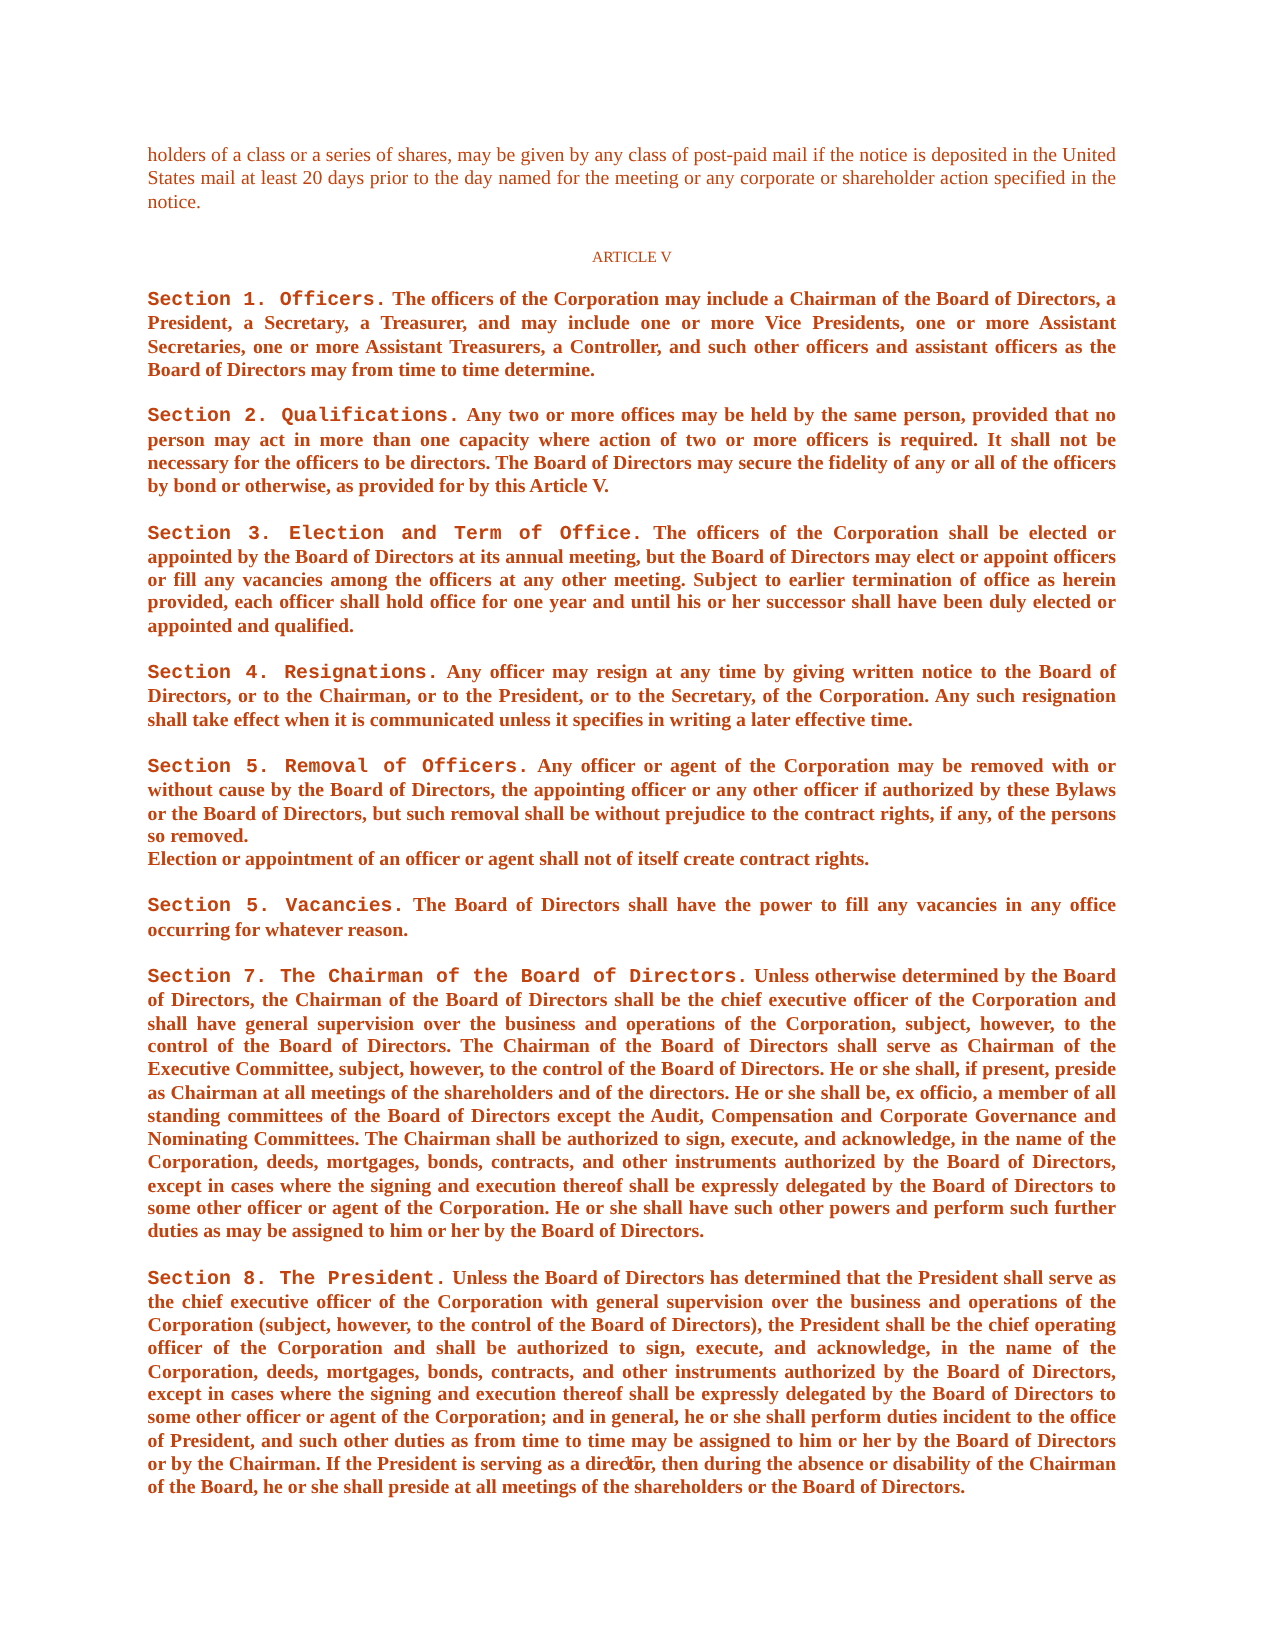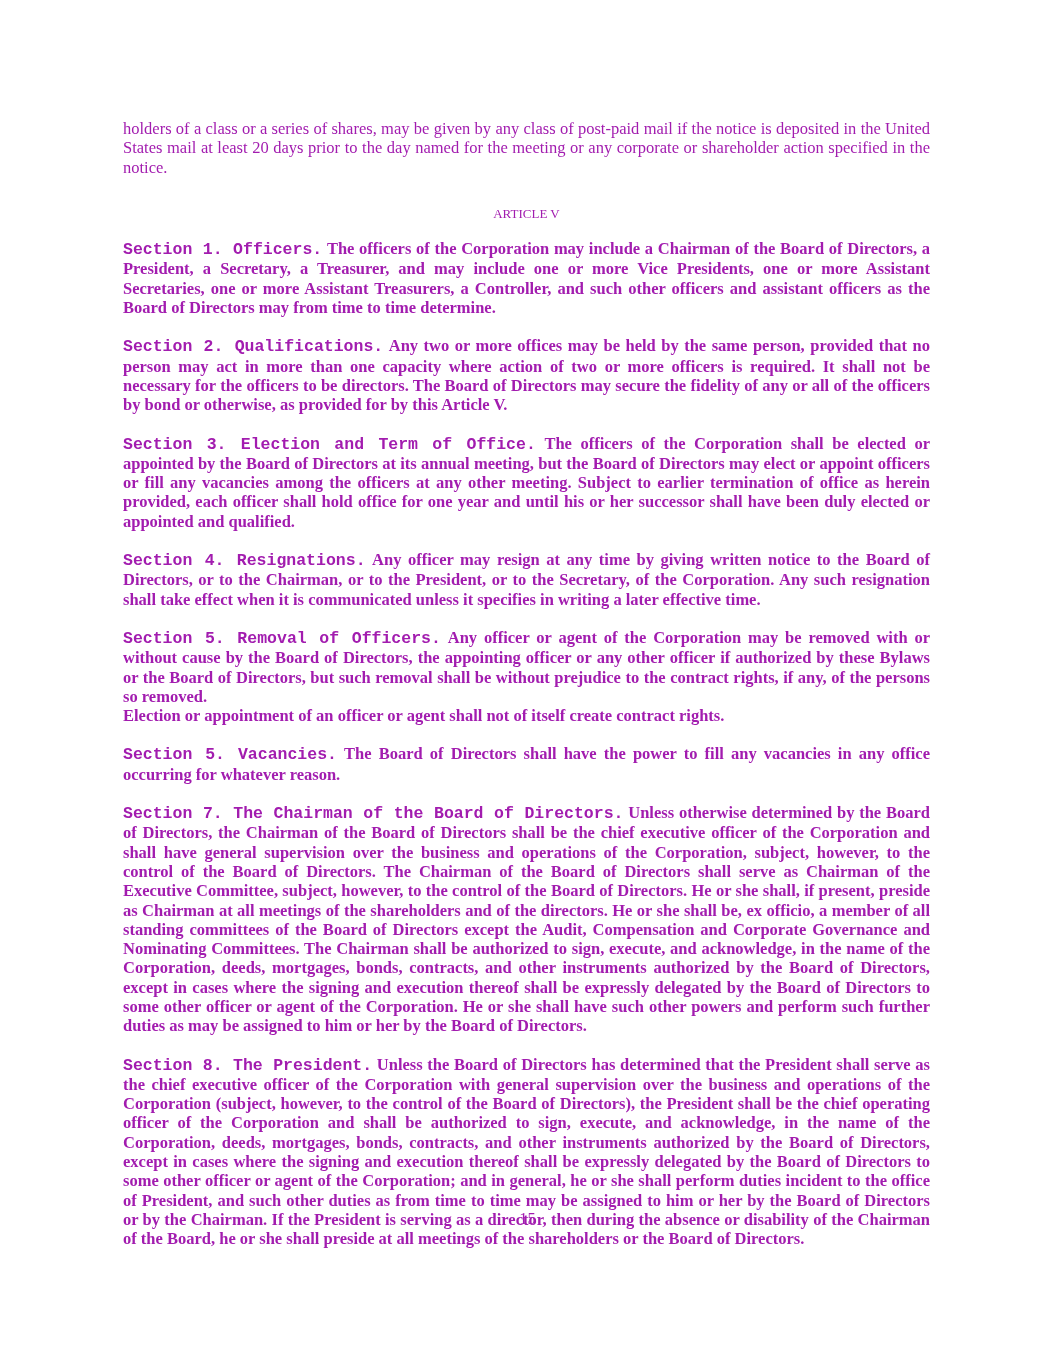--- a/index.html
+++ b/index.html
@@ -6,21 +6,21 @@
     html, body {
       margin: 0;
       padding: 0;
       background: #ffffff;
     }
     .page {
       position: relative;
       width: 1055px;
       height: 1365px;
       background: #ffffff;
-      color: #a21caf;
+      color: #c2410c;
       font-family: "Liberation Serif", "DejaVu Serif", serif;
       font-size: 16.5px;
       line-height: 19.3px;
       overflow: hidden;
     }
     .content {
       position: absolute;
       left: 123px;
       top: 119px;
       width: 807px;

